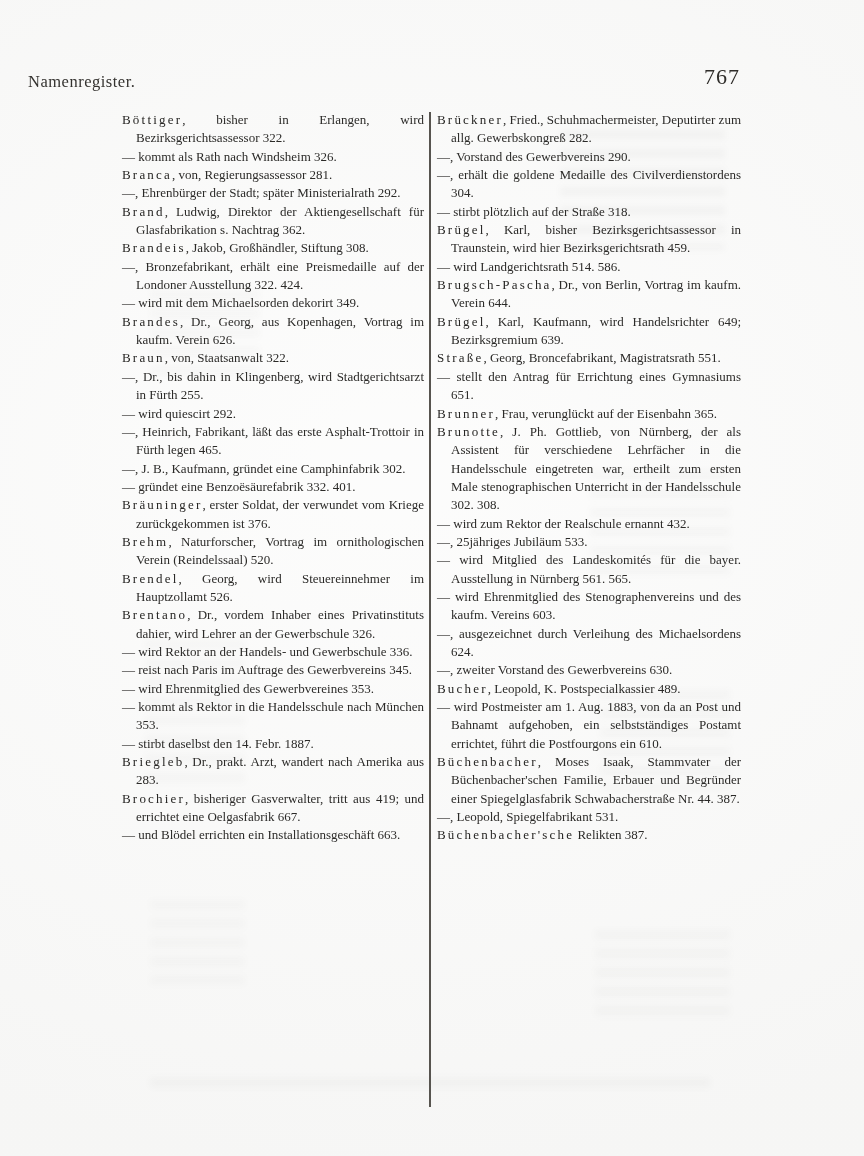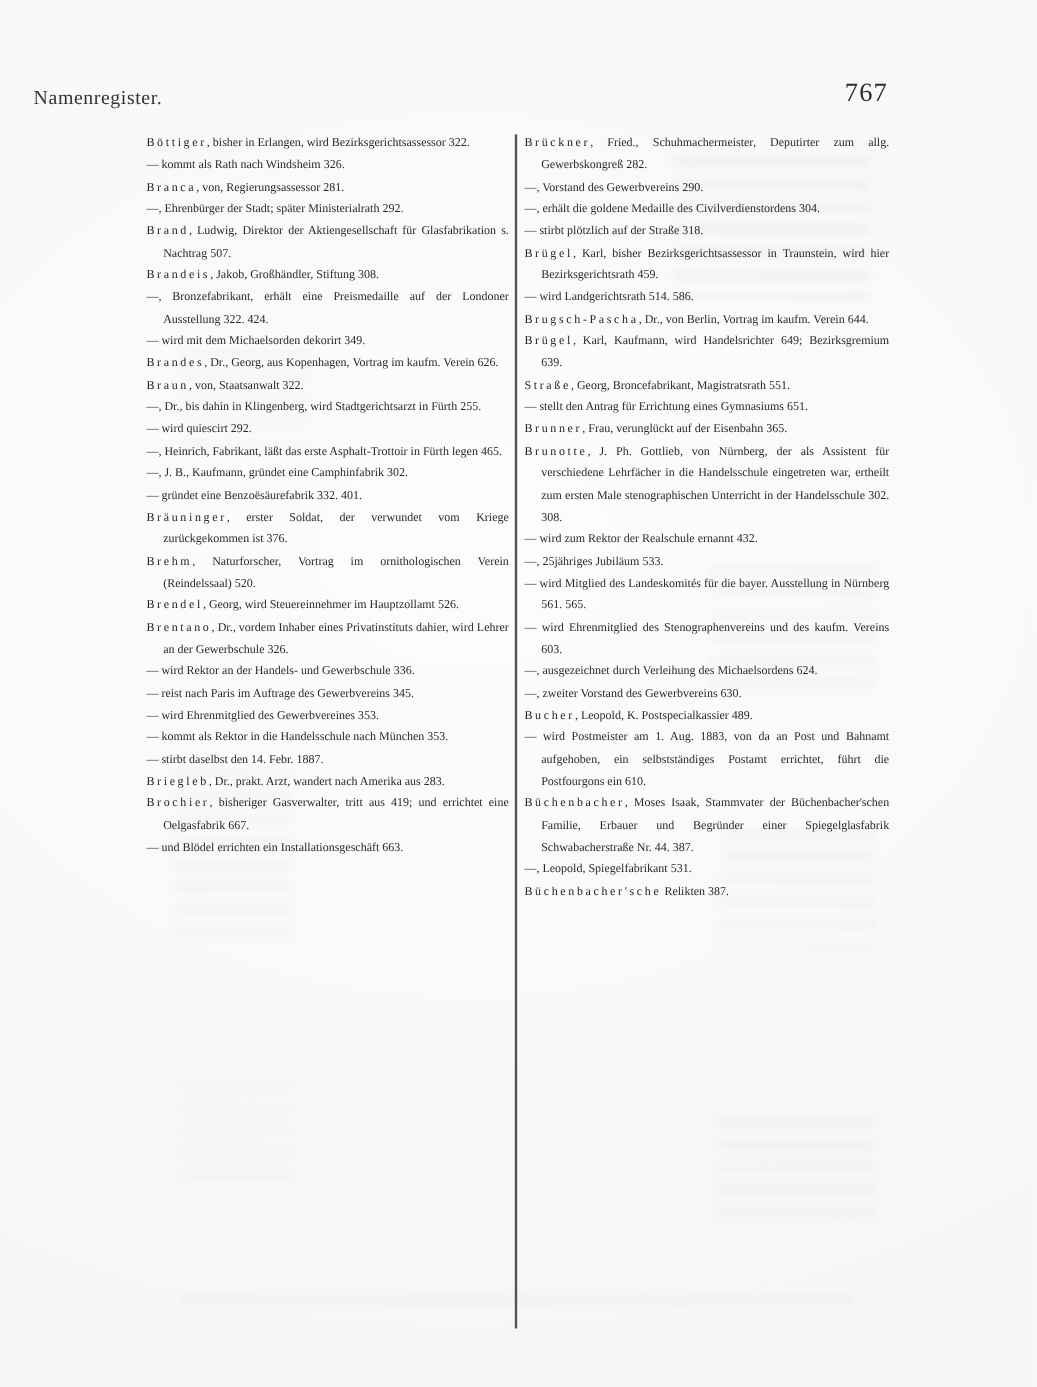--- a/index.html
+++ b/index.html
@@ -73,21 +73,21 @@
   }
   .columns {
     position: absolute;
     left: 122px;
     top: 111px;
     width: 619px;
     display: flex;
   }
   .col {
     width: 302px;
-    font-size: 10px;
+    font-size: 13px;
     line-height: 18.35px;
     text-align: justify;
     hyphens: auto;
   }
   .col.left { margin-right: 13px; }
   .col.right { width: 304px; }
   .entry {
     margin: 0;
     padding-left: 14px;
     text-indent: -14px;
@@ -121,21 +121,21 @@
   <div class="column-divider"></div>
 
   <div class="columns">
 
     <div class="col left">
 
     <p class="entry"><span class="head">Böttiger</span><span class="tail">, bisher in Erlangen, wird Bezirksgerichtsassessor 322.</span></p>
         <p class="entry"><span class="head"></span><span class="tail">— kommt als Rath nach Windsheim 326.</span></p>
         <p class="entry"><span class="head">Branca</span><span class="tail">, von, Regierungsassessor 281.</span></p>
         <p class="entry"><span class="head"></span><span class="tail">—, Ehrenbürger der Stadt; später Ministerialrath 292.</span></p>
-        <p class="entry"><span class="head">Brand</span><span class="tail">, Ludwig, Direktor der Aktiengesellschaft für Glasfabrikation s. Nachtrag 507.</span></p>
+        <p class="entry"><span class="head">Brand</span><span class="tail">, Ludwig, Direktor der Aktiengesellschaft für Glasfabrikation s. Nachtrag 362.</span></p>
         <p class="entry"><span class="head">Brandeis</span><span class="tail">, Jakob, Großhändler, Stiftung 308.</span></p>
         <p class="entry"><span class="head"></span><span class="tail">—, Bronzefabrikant, erhält eine Preismedaille auf der Londoner Ausstellung 322. 424.</span></p>
         <p class="entry"><span class="head"></span><span class="tail">— wird mit dem Michaelsorden dekorirt 349.</span></p>
         <p class="entry"><span class="head">Brandes</span><span class="tail">, Dr., Georg, aus Kopenhagen, Vortrag im kaufm. Verein 626.</span></p>
         <p class="entry"><span class="head">Braun</span><span class="tail">, von, Staatsanwalt 322.</span></p>
         <p class="entry"><span class="head"></span><span class="tail">—, Dr., bis dahin in Klingenberg, wird Stadtgerichtsarzt in Fürth 255.</span></p>
         <p class="entry"><span class="head"></span><span class="tail">— wird quiescirt 292.</span></p>
         <p class="entry"><span class="head"></span><span class="tail">—, Heinrich, Fabrikant, läßt das erste Asphalt-Trottoir in Fürth legen 465.</span></p>
         <p class="entry"><span class="head"></span><span class="tail">—, J. B., Kaufmann, gründet eine Camphinfabrik 302.</span></p>
         <p class="entry"><span class="head"></span><span class="tail">— gründet eine Benzoësäurefabrik 332. 401.</span></p>

